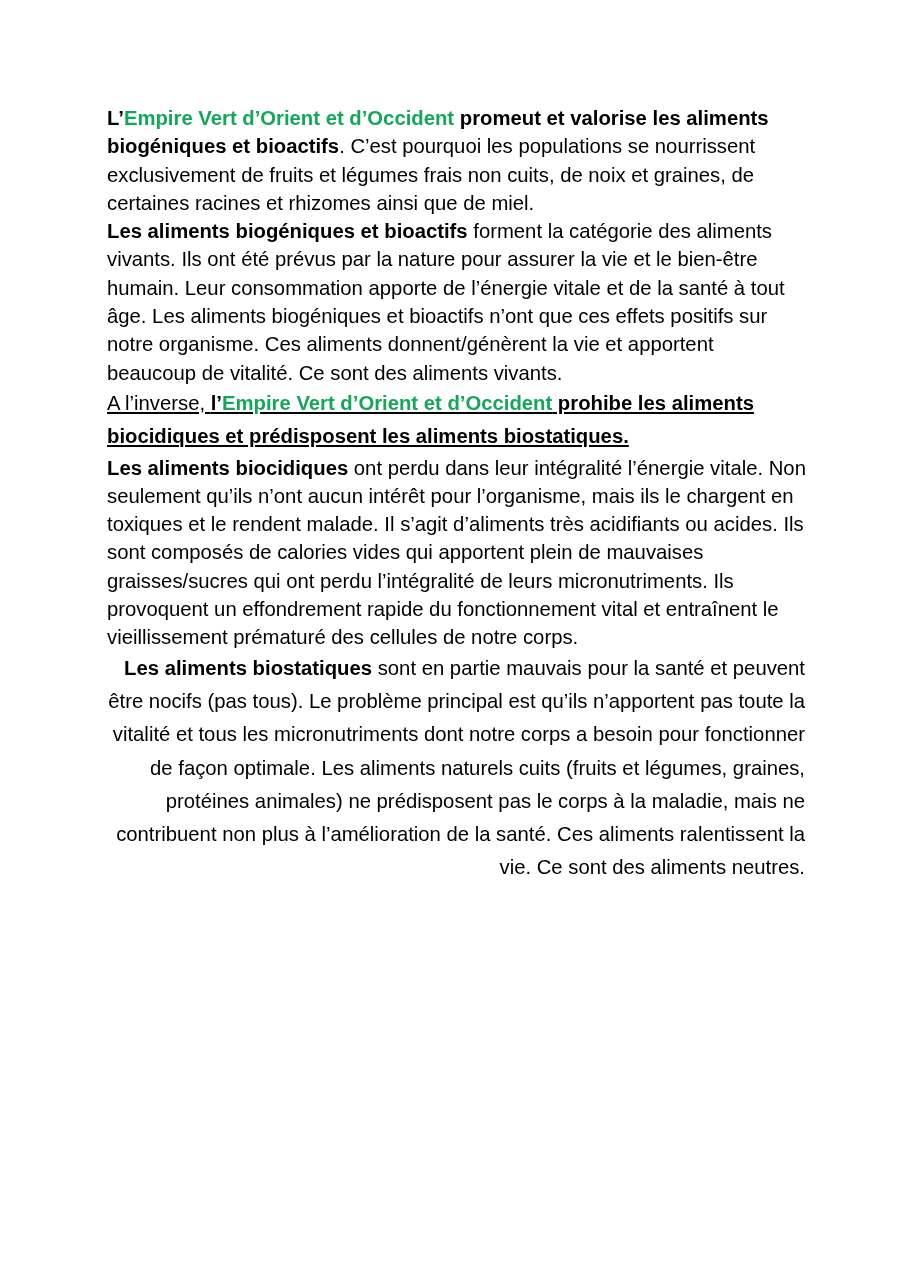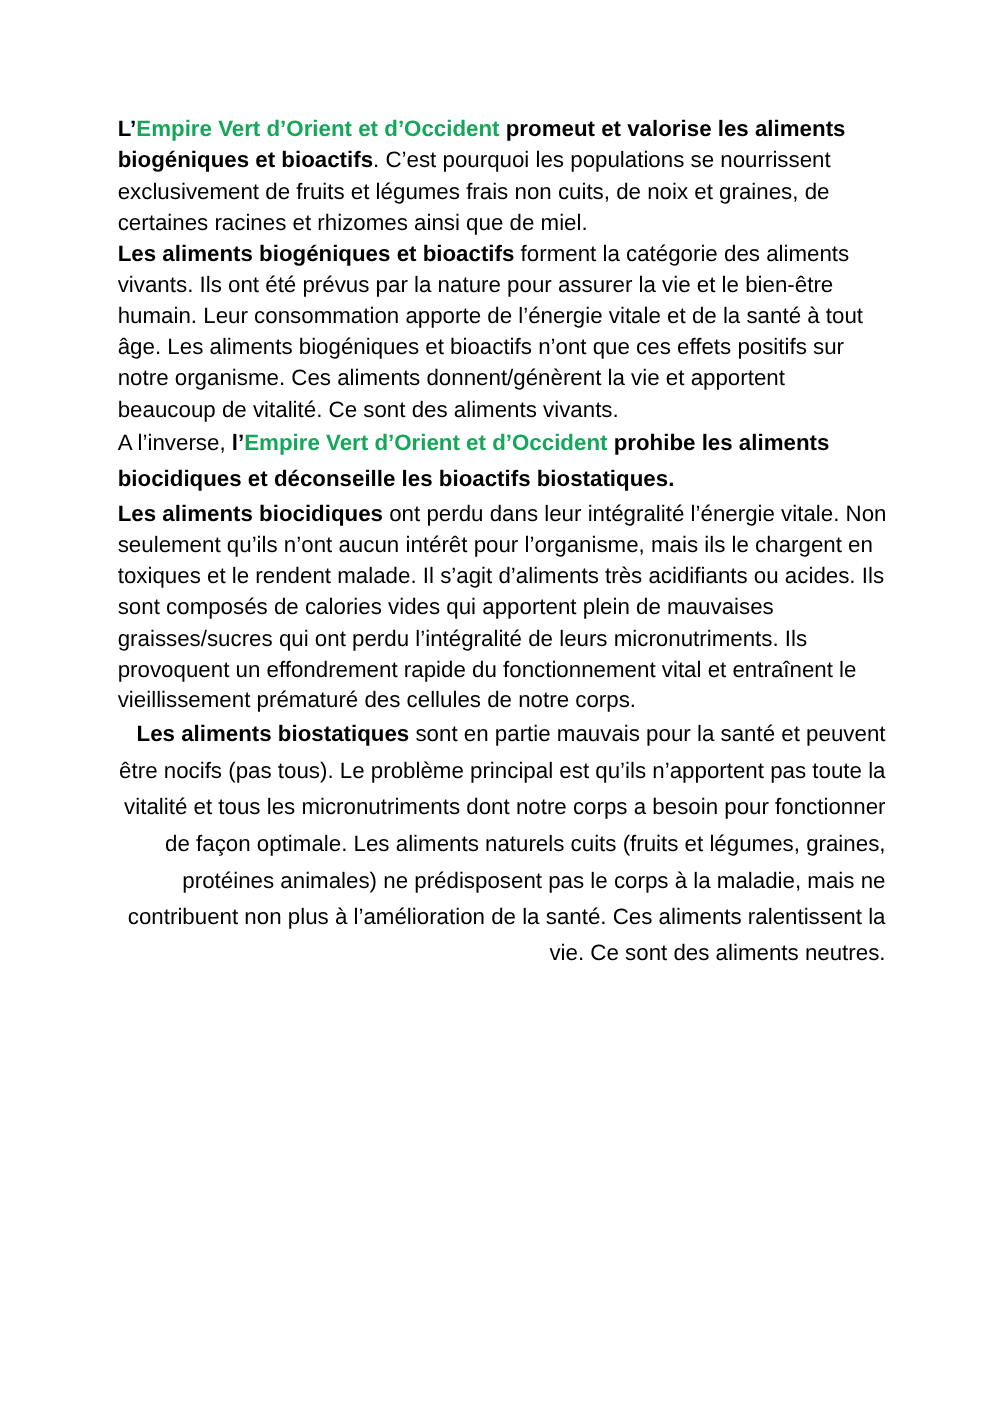--- a/index.html
+++ b/index.html
@@ -26,28 +26,28 @@
   p.doc-par {
     margin: 0;
     font-size: 20.3px;
     white-space: nowrap;
     letter-spacing: 0;
   }
   .lh-normal { line-height: 28.3px; }
   .lh-large  { line-height: 33.3px; }
   .p1 { margin-bottom: 71px; }
   .p2 { margin-bottom: 63px; }
-  .p3 { margin-bottom: 71px; }
+  .p3 { margin-bottom: 71px; text-decoration: underline; }
   .p4 { margin-bottom: 72px; }
   .p5 { margin-bottom: 0; text-align: right; }
   span.b { font-weight: 700; }
   span.g { color: var(--accent-green, #14A75A); font-weight: 700; }
 </style>
 </head>
 <body style="background: rgb(255, 255, 255); color: rgb(0, 0, 0);">
 
 <div class="page">
   <p class="doc-par p1 lh-normal"><span class="b">L’</span><span class="b g">Empire Vert d’Orient et d’Occident</span><span class="b"> promeut et valorise les aliments</span><br><span class="b">biogéniques et bioactifs</span><span>. C’est pourquoi les populations se nourrissent</span><br><span>exclusivement de fruits et légumes frais non cuits, de noix et graines, de</span><br><span>certaines racines et rhizomes ainsi que de miel.</span></p>
   <p class="doc-par p2 lh-normal"><span class="b">Les aliments biogéniques et bioactifs</span><span> forment la catégorie des aliments</span><br><span>vivants. Ils ont été prévus par la nature pour assurer la vie et le bien-être</span><br><span>humain. Leur consommation apporte de l’énergie vitale et de la santé à tout</span><br><span>âge. Les aliments biogéniques et bioactifs n’ont que ces effets positifs sur</span><br><span>notre organisme. Ces aliments donnent/génèrent la vie et apportent</span><br><span>beaucoup de vitalité. Ce sont des aliments vivants.</span></p>
-  <p class="doc-par p3 lh-large"><span>A l’inverse, </span><span class="b">l’</span><span class="b g">Empire Vert d’Orient et d’Occident</span><span class="b"> prohibe les aliments</span><br><span class="b">biocidiques et déconseille les bioactifs biostatiques.</span></p>
+  <p class="doc-par p3 lh-large"><span>A l’inverse, </span><span class="b">l’</span><span class="b g">Empire Vert d’Orient et d’Occident</span><span class="b"> prohibe les aliments</span><br><span class="b">biocidiques et prédisposent les aliments biostatiques.</span></p>
   <p class="doc-par p4 lh-normal"><span class="b">Les aliments biocidiques</span><span> ont perdu dans leur intégralité l’énergie vitale. Non</span><br><span>seulement qu’ils n’ont aucun intérêt pour l’organisme, mais ils le chargent en</span><br><span>toxiques et le rendent malade. Il s’agit d’aliments très acidifiants ou acides. Ils</span><br><span>sont composés de calories vides qui apportent plein de mauvaises</span><br><span>graisses/sucres qui ont perdu l’intégralité de leurs micronutriments. Ils</span><br><span>provoquent un effondrement rapide du fonctionnement vital et entraînent le</span><br><span>vieillissement prématuré des cellules de notre corps.</span></p>
   <p class="doc-par p5 lh-large"><span class="b">Les aliments biostatiques</span><span> sont en partie mauvais pour la santé et peuvent</span><br><span>être nocifs (pas tous). Le problème principal est qu’ils n’apportent pas toute la</span><br><span>vitalité et tous les micronutriments dont notre corps a besoin pour fonctionner</span><br><span>de façon optimale. Les aliments naturels cuits (fruits et légumes, graines,</span><br><span>protéines animales) ne prédisposent pas le corps à la maladie, mais ne</span><br><span>contribuent non plus à l’amélioration de la santé. Ces aliments ralentissent la</span><br><span>vie. Ce sont des aliments neutres.</span></p>
 </div>
 
 </body></html>

